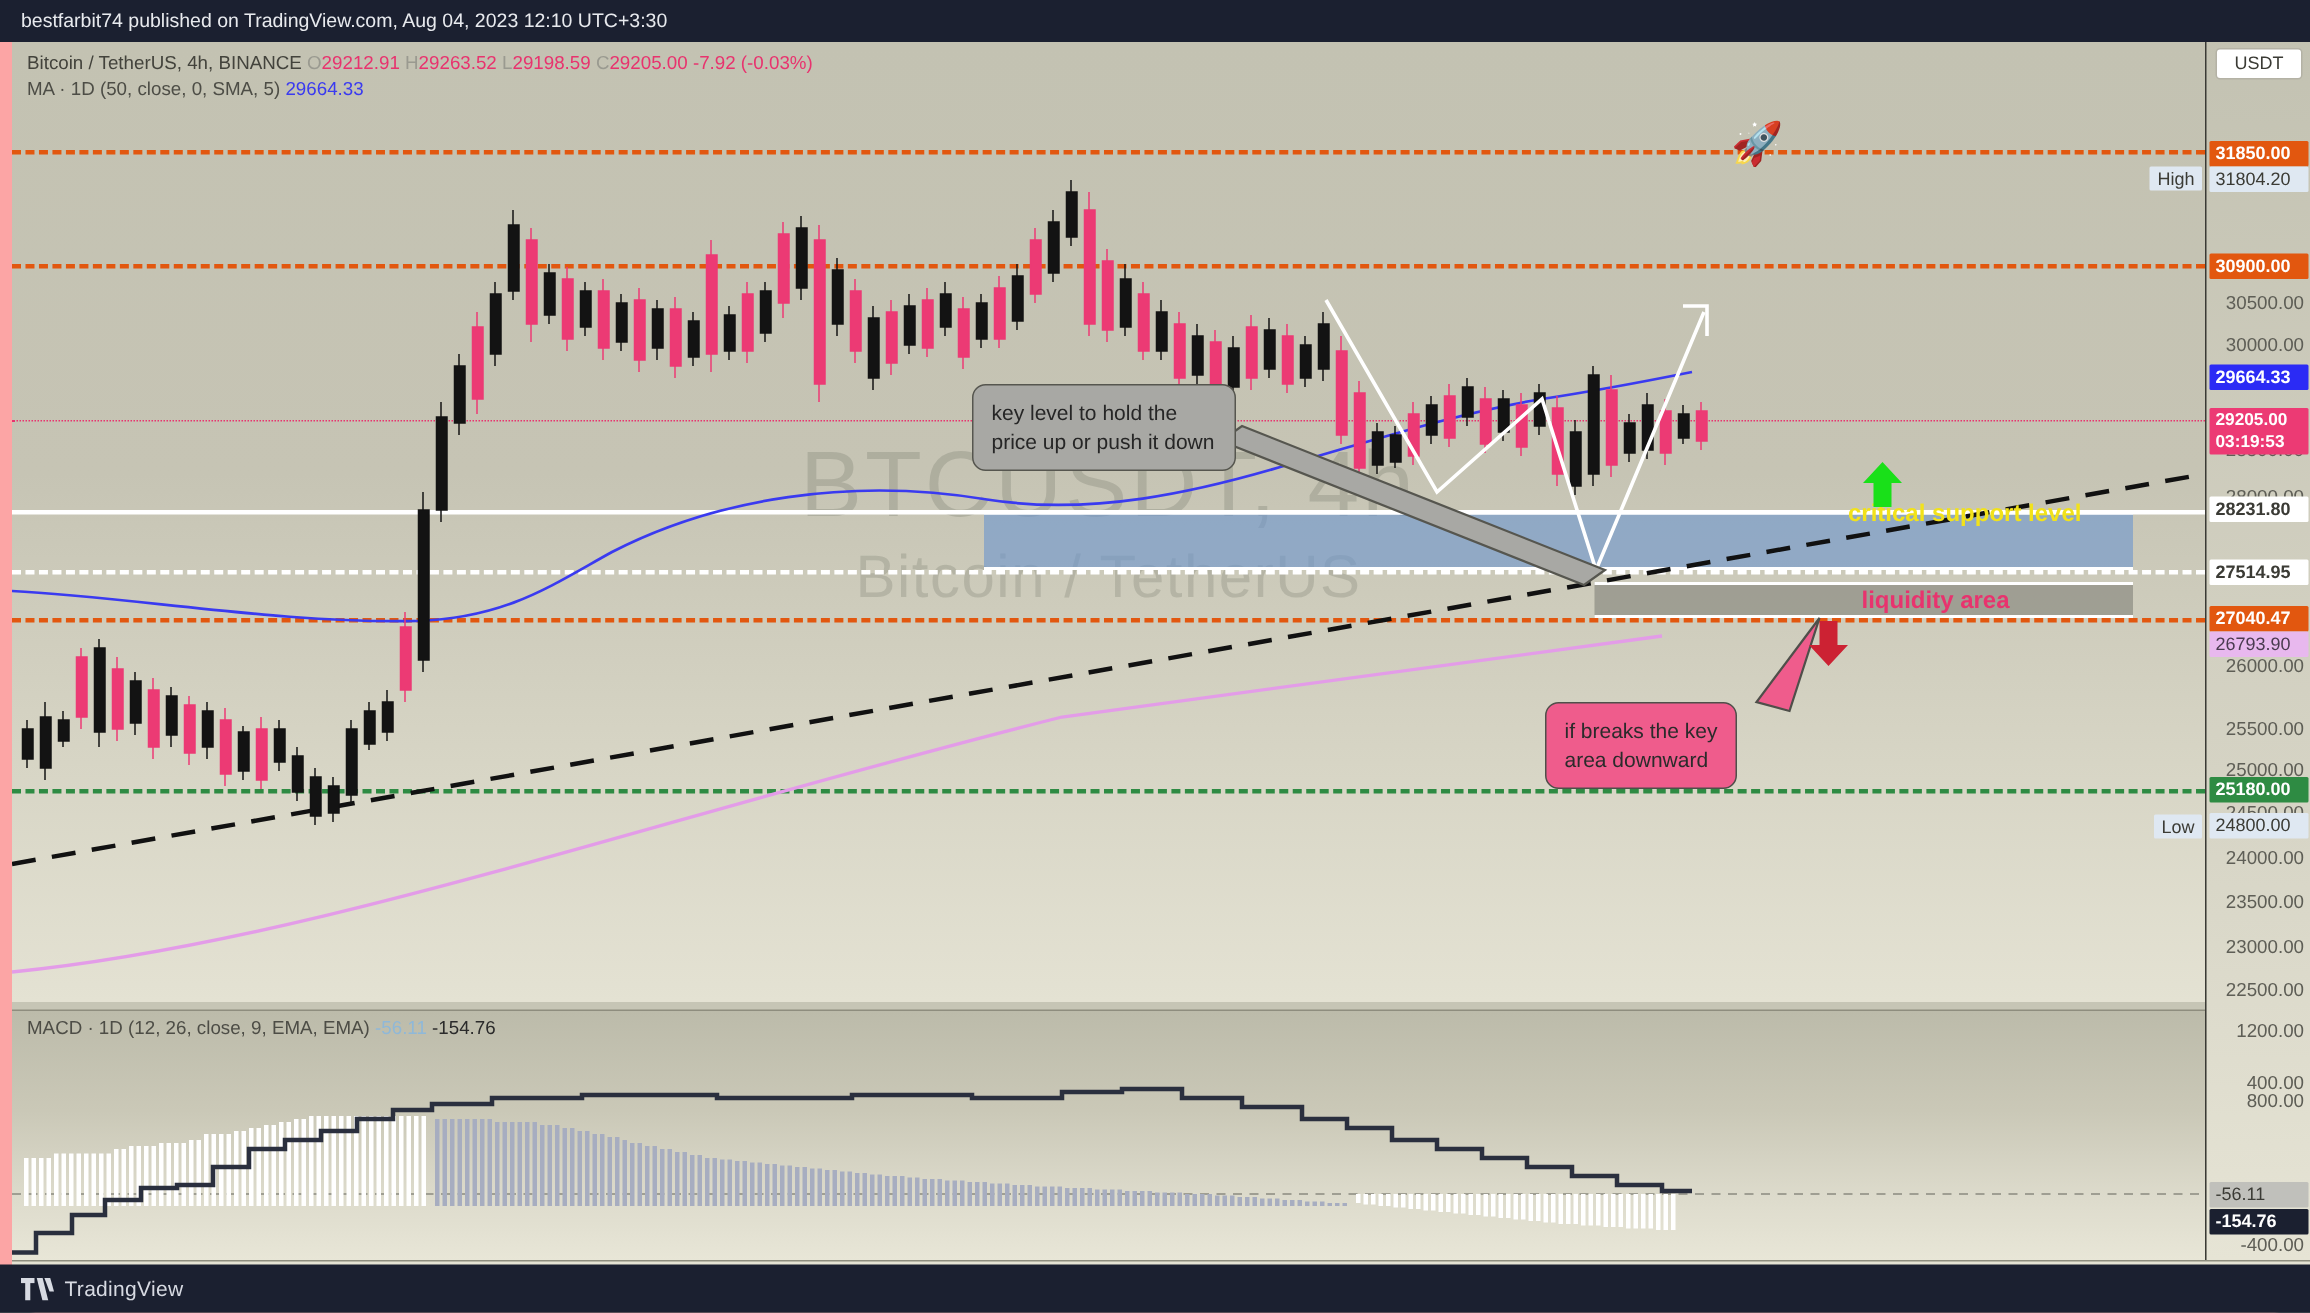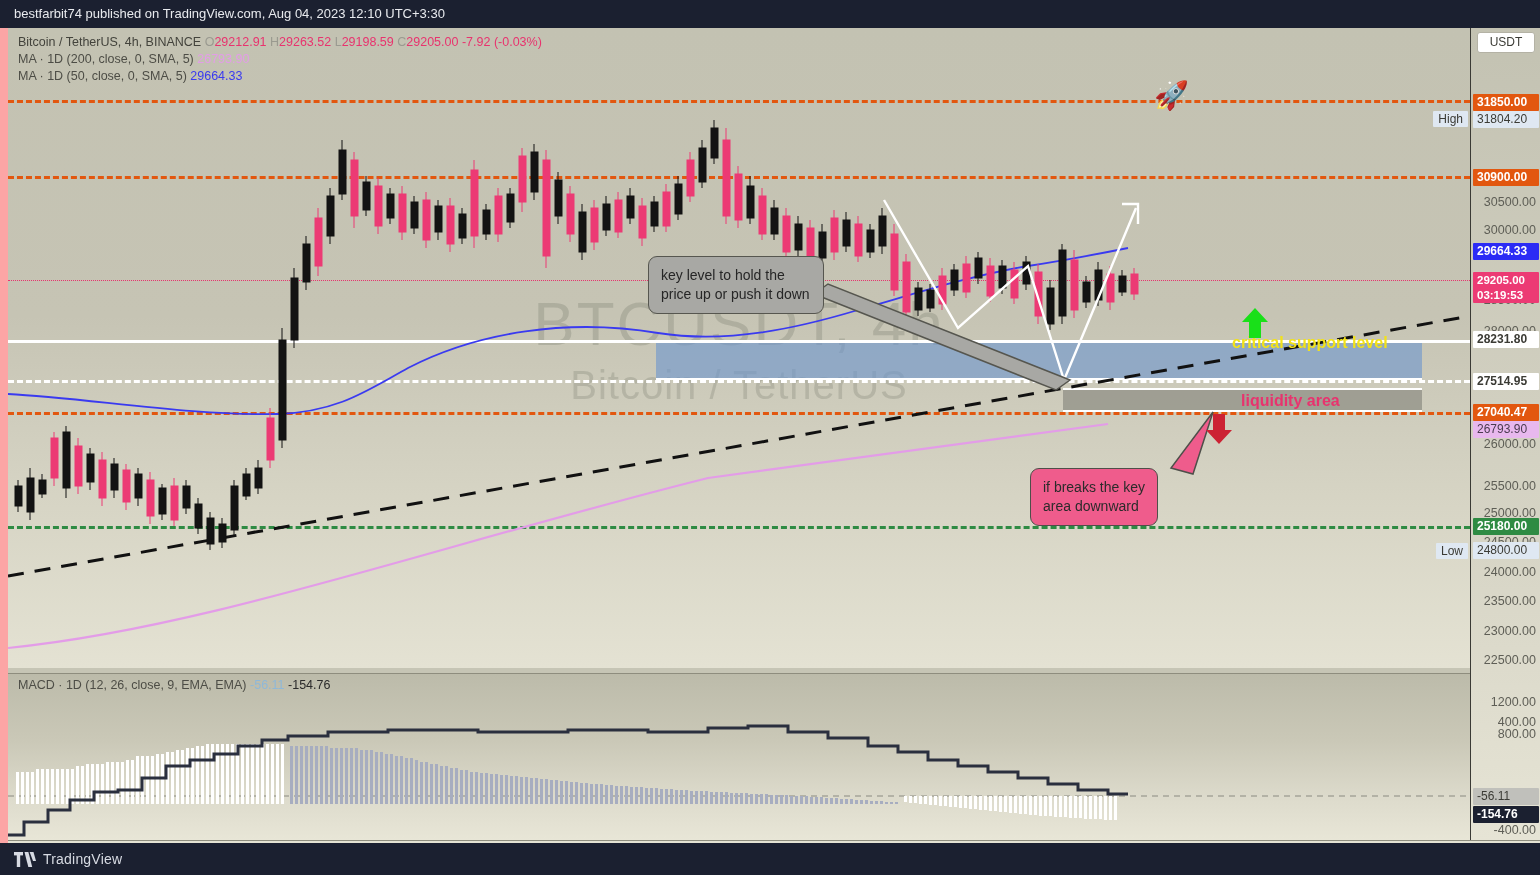--- a/index.html
+++ b/index.html
@@ -424,24 +424,20 @@
       <div class="emoji" style="left:1146px; top:54px;">🚀</div>
 
       <div class="legend">
         <div class="legend-row">
           <span class="sym">Bitcoin / TetherUS, 4h, BINANCE</span>
           <span class="v-dim">O</span><span class="v-red">29212.91</span>
           <span class="v-dim">H</span><span class="v-red">29263.52</span>
           <span class="v-dim">L</span><span class="v-red">29198.59</span>
           <span class="v-dim">C</span><span class="v-red">29205.00</span>
           <span class="v-red">-7.92 (-0.03%)</span>
-        </div>
-        <div class="legend-row">
-          <span>MA · 1D (200, close, 0, SMA, 5)</span>
-          <span class="v-pink-ma">26793.90</span>
         </div>
         <div class="legend-row">
           <span>MA · 1D (50, close, 0, SMA, 5)</span>
           <span class="v-blue-ma">29664.33</span>
         </div>
       </div>
     </div>
 
     <div class="macd-pane">
       <div class="macd-legend">
@@ -720,21 +716,21 @@
         <span class="chip-sub">29205.00</span>
         <span class="chip-sub">03:19:53</span>
       </div>
       <div class="ax-chip chip-white" style="top:303px">28231.80</div>
       <div class="ax-chip chip-white" style="top:345px">27514.95</div>
       <div class="ax-chip chip-orange" style="top:376px">27040.47</div>
       <div class="ax-chip chip-violet" style="top:393px">26793.90</div>
       <div class="ax-chip chip-green" style="top:490px">25180.00</div>
       <div class="ax-chip chip-pale" style="top:514px">24800.00</div>
 
-      <div class="ax-tick" style="top:668px">1200.00</div>
+      <div class="ax-tick" style="top:653px">1200.00</div>
       <div class="ax-tick" style="top:700px">800.00</div>
       <div class="ax-tick" style="top:688px">400.00</div>
       <div class="ax-tick" style="top:796px">-400.00</div>
       <div class="ax-chip chip-grey" style="top:760px">-56.11</div>
       <div class="ax-chip chip-dark" style="top:778px">-154.76</div>
     </div>
 
     <div class="hl-tag" style="top:83px">High</div>
     <div class="hl-tag" style="top:515px">Low</div>
 

